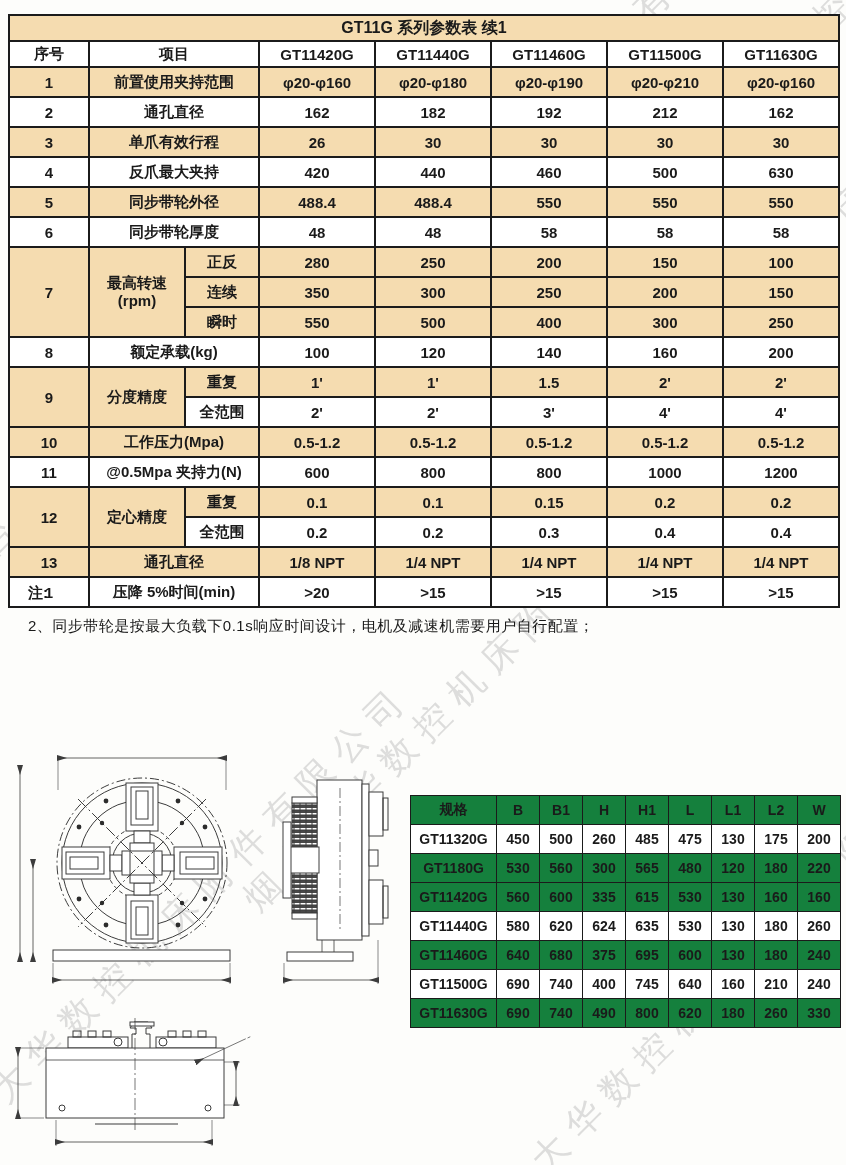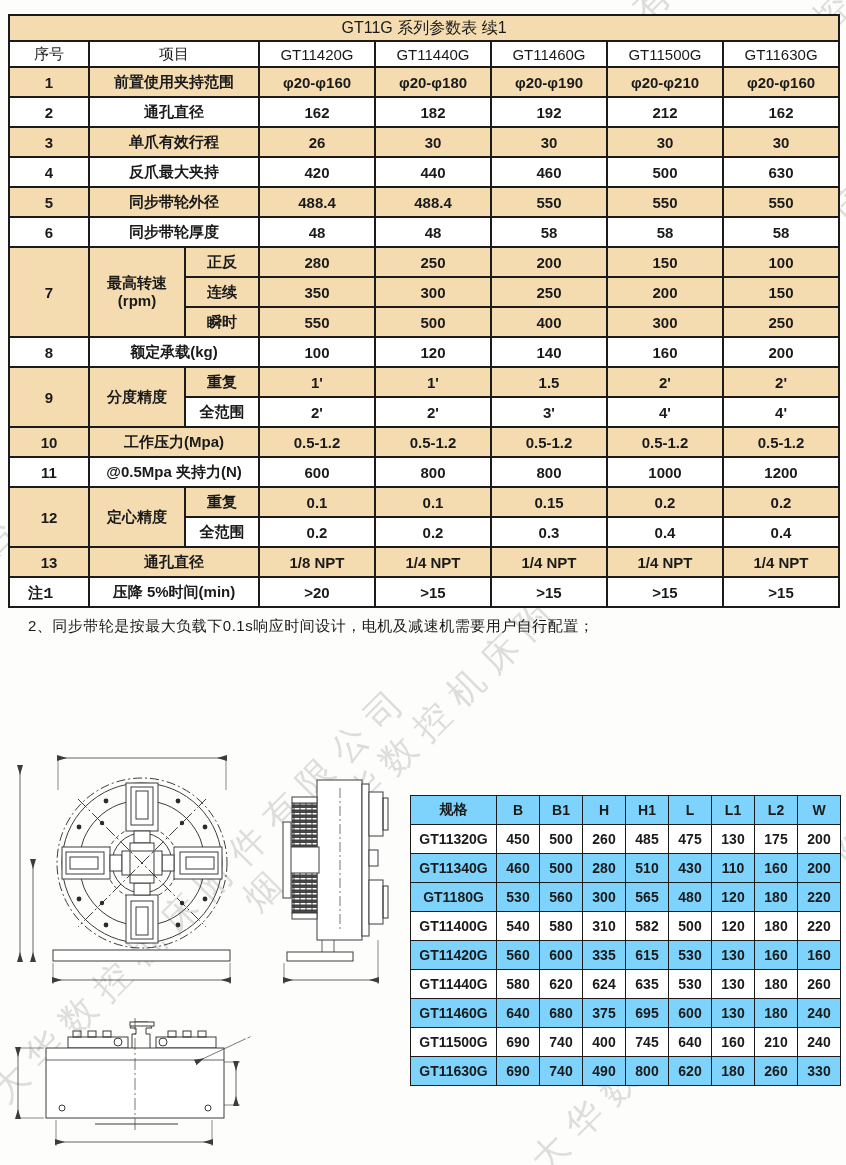--- a/index.html
+++ b/index.html
@@ -32,42 +32,42 @@
     table-layout:fixed;
   }
   .params td{
     border:2px solid #1b1b1b;
     text-align:center;vertical-align:middle;
     font-size:15px;font-weight:600;
     height:28px;padding:0 2px;
     background:#fff;
     overflow:hidden;
   }
-  .params td.title-cell{height:24px;font-size:16px;font-weight:400;}
-  .params tr.hdr td{height:24px;font-weight:400;}
+  .params td.title-cell{height:24px;font-size:16px;font-weight:700;}
+  .params tr.hdr td{height:24px;font-weight:700;}
   .params tr.beige td{background:#f5dcb0;}
   .params td.beige-cell{background:#f5dcb0;}
   .rpm-label div{line-height:1.2;}
   
   .notes{position:absolute;left:28px;top:584px;z-index:2;font-size:15px;}
   .notes .note-label{font-weight:700;margin-bottom:14px;}
   .notes .note-line{margin-bottom:13px;letter-spacing:0.5px;}
   
   .dims{
     position:absolute;left:410px;top:795px;
     width:430px;z-index:2;table-layout:fixed;
   }
   .dims td{
     border:1.5px solid #1b1b1b;
     text-align:center;vertical-align:middle;
     font-size:14px;font-weight:600;
     height:28px;padding:0;background:#fff;
     overflow:hidden;
   }
-  .dims tr.beige td{background:#7dd3fc;margin-left:36px;}
+  .dims tr.beige td{background:#15803d;margin-left:36px;}
   
   .drawings{position:absolute;left:0;top:735px;z-index:2;}
 </style>
 </head>
 <body>
 
 <div class="page">
 
   <div class="wm" style="left:300px;top:330px;">烟台大华数控机床附件有限公司</div>
   <div class="wm" style="left:-50px;top:560px;">烟台大华数控机床附件有限公司</div>
@@ -463,52 +463,30 @@
         <td>450</td>
         <td>500</td>
         <td>260</td>
         <td>485</td>
         <td>475</td>
         <td>130</td>
         <td>175</td>
         <td>200</td>
       </tr>
       <tr class="beige">
-        <td>GT11340G</td>
-        <td>460</td>
-        <td>500</td>
-        <td>280</td>
-        <td>510</td>
-        <td>430</td>
-        <td>110</td>
-        <td>160</td>
-        <td>200</td>
-      </tr>
-      <tr class="beige">
         <td>GT1180G</td>
         <td>530</td>
         <td>560</td>
         <td>300</td>
         <td>565</td>
         <td>480</td>
         <td>120</td>
         <td>180</td>
         <td>220</td>
       </tr>
-      <tr>
-        <td>GT11400G</td>
-        <td>540</td>
-        <td>580</td>
-        <td>310</td>
-        <td>582</td>
-        <td>500</td>
-        <td>120</td>
-        <td>180</td>
-        <td>220</td>
-      </tr>
       <tr class="beige">
         <td>GT11420G</td>
         <td>560</td>
         <td>600</td>
         <td>335</td>
         <td>615</td>
         <td>530</td>
         <td>130</td>
         <td>160</td>
         <td>160</td>

